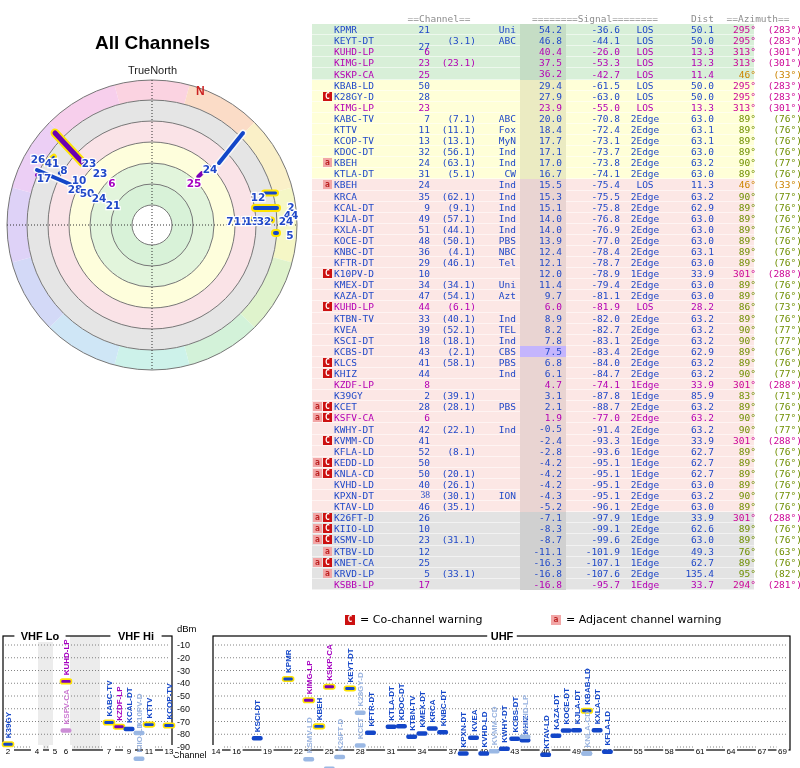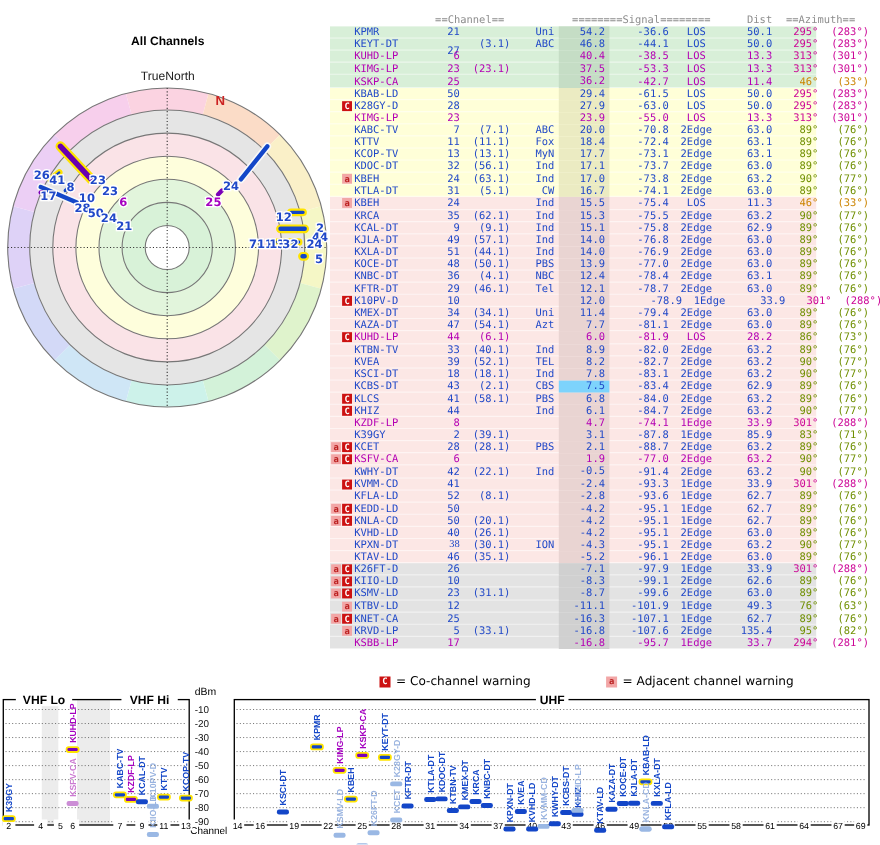--- a/index.html
+++ b/index.html
@@ -1,31 +1,31 @@
 <!DOCTYPE html>
 <html><head>
 <meta charset="utf-8">
 <style>
   html,body{margin:0;padding:0;background:#fff;}
   .page{position:relative;width:800px;height:768px;background:#fff;overflow:hidden;
         font-family:"DejaVu Sans Mono",monospace;}
   
   .radar-title{position:absolute;left:0;top:32px;width:305px;text-align:center;
-    font-family:"Liberation Sans",sans-serif;font-weight:bold;font-size:11px;color:#000;}
+    font-family:"Liberation Sans",sans-serif;font-weight:bold;font-size:19px;color:#000;}
   .truenorth{position:absolute;left:0;top:64px;width:305px;text-align:center;
     font-family:"Liberation Sans",sans-serif;font-size:11px;color:#222;}
   #radar-svg{position:absolute;left:0;top:0;}
   .criteria{position:absolute;left:55px;top:388px;width:195px;text-align:center;
     font-family:"Liberation Sans",sans-serif;font-size:11px;color:#000;line-height:12px;}
   .criteria .crit-title{font-weight:bold;font-size:12px;text-decoration:underline;margin-bottom:13px;}
   .criteria .gap{height:24px;}
   .site-link{position:absolute;left:55px;top:586px;width:195px;text-align:center;
     font-family:"Liberation Sans",sans-serif;font-size:12px;color:#0000bb;text-decoration:underline;cursor:pointer;}
   
-  .tbl{position:absolute;left:300px;top:13px;width:442px;font-size:9.5px;line-height:11px;color:#000;}
+  .tbl{position:absolute;left:312px;top:13px;width:442px;font-size:9.5px;line-height:11px;color:#000;}
   .trow{display:flex;height:11.1px;align-items:center;box-shadow:inset 0 -1px rgba(255,255,255,.55);}
   .trow span{flex:none;display:block;white-space:pre;overflow:visible;}
   .c-mk{width:20px;display:flex !important;justify-content:flex-end;gap:1px;}
   .c-cs{width:70px;padding-left:2px;box-sizing:border-box;}
   .c-re{width:28px;text-align:right;}
   .c-vi{width:46px;text-align:right;}
   .c-nw{width:44px;text-align:right;padding-right:4px;box-sizing:border-box;}
   .c-nm{width:46px;text-align:right;padding-right:4px;box-sizing:border-box;height:11.1px;line-height:11.1px;}
   .c-pw{width:54px;text-align:right;}
   .c-pa{width:50px;text-align:center;}
@@ -164,21 +164,21 @@
           <span class="c-tr" style="color: rgb(204, 5, 150);">295°</span>
           <span class="c-mg" style="color: rgb(204, 5, 150);">(283°)</span>
         </div>
         <div class="trow" style="background: rgb(216, 239, 216);">
           <span class="c-mk"></span>
           <span class="c-cs" style="color: rgb(180, 0, 180);">KUHD-LP</span>
           <span class="c-re" style="color: rgb(180, 0, 180);">6</span>
           <span class="c-vi" style="color: rgb(180, 0, 180);"></span>
           <span class="c-nw" style="color: rgb(180, 0, 180);"></span>
           <span class="c-nm" style="color: rgb(180, 0, 180); background: rgb(197, 221, 197);">40.4</span>
-          <span class="c-pw" style="color: rgb(180, 0, 180);">-38.5</span>
+          <span class="c-pw" style="color: rgb(180, 0, 180);">-26.0</span>
           <span class="c-pa" style="color: rgb(180, 0, 180);">LOS</span>
           <span class="c-mi" style="color: rgb(180, 0, 180);">13.3</span>
           <span class="c-tr" style="color: rgb(204, 5, 150);">313°</span>
           <span class="c-mg" style="color: rgb(204, 5, 150);">(301°)</span>
         </div>
         <div class="trow" style="background: rgb(216, 239, 216);">
           <span class="c-mk"></span>
           <span class="c-cs" style="color: rgb(180, 0, 180);">KIMG-LP</span>
           <span class="c-re" style="color: rgb(180, 0, 180);">23</span>
           <span class="c-vi" style="color: rgb(180, 0, 180);">(23.1)</span>
@@ -424,21 +424,21 @@
           <span class="c-tr" style="color: rgb(111, 143, 0);">89°</span>
           <span class="c-mg" style="color: rgb(111, 143, 0);">(76°)</span>
         </div>
         <div class="trow" style="background: rgb(252, 231, 229);">
           <span class="c-mk"><span class="wbox co">C</span></span>
           <span class="c-cs" style="color: rgb(33, 73, 200);">K10PV-D</span>
           <span class="c-re" style="color: rgb(33, 73, 200);">10</span>
           <span class="c-vi" style="color: rgb(33, 73, 200);"></span>
           <span class="c-nw" style="color: rgb(33, 73, 200);"></span>
           <span class="c-nm" style="color: rgb(33, 73, 200); background: rgb(233, 212, 210);">12.0</span>
-          <span class="c-pw" style="color: rgb(33, 73, 200); padding-left: 12px;">-78.9</span>
+          <span class="c-pw" style="color: rgb(33, 73, 200);">-78.9</span>
           <span class="c-pa" style="color: rgb(33, 73, 200);">1Edge</span>
           <span class="c-mi" style="color: rgb(33, 73, 200);">33.9</span>
           <span class="c-tr" style="color: rgb(204, 5, 150);">301°</span>
           <span class="c-mg" style="color: rgb(204, 5, 150);">(288°)</span>
         </div>
         <div class="trow" style="background: rgb(252, 231, 229);">
           <span class="c-mk"></span>
           <span class="c-cs" style="color: rgb(33, 73, 200);">KMEX-DT</span>
           <span class="c-re" style="color: rgb(33, 73, 200);">34</span>
           <span class="c-vi" style="color: rgb(33, 73, 200);">(34.1)</span>
@@ -449,21 +449,21 @@
           <span class="c-mi" style="color: rgb(33, 73, 200);">63.0</span>
           <span class="c-tr" style="color: rgb(111, 143, 0);">89°</span>
           <span class="c-mg" style="color: rgb(111, 143, 0);">(76°)</span>
         </div>
         <div class="trow" style="background: rgb(252, 231, 229);">
           <span class="c-mk"></span>
           <span class="c-cs" style="color: rgb(33, 73, 200);">KAZA-DT</span>
           <span class="c-re" style="color: rgb(33, 73, 200);">47</span>
           <span class="c-vi" style="color: rgb(33, 73, 200);">(54.1)</span>
           <span class="c-nw" style="color: rgb(33, 73, 200);">Azt</span>
-          <span class="c-nm" style="color: rgb(33, 73, 200); background: rgb(233, 212, 210);">7.7</span>
+          <span class="c-nm" style="color: rgb(33, 73, 200); background: rgb(233, 212, 210);">9.7</span>
           <span class="c-pw" style="color: rgb(33, 73, 200);">-81.1</span>
           <span class="c-pa" style="color: rgb(33, 73, 200);">2Edge</span>
           <span class="c-mi" style="color: rgb(33, 73, 200);">63.0</span>
           <span class="c-tr" style="color: rgb(111, 143, 0);">89°</span>
           <span class="c-mg" style="color: rgb(111, 143, 0);">(76°)</span>
         </div>
         <div class="trow" style="background: rgb(252, 231, 229);">
           <span class="c-mk"><span class="wbox co">C</span></span>
           <span class="c-cs" style="color: rgb(180, 0, 180);">KUHD-LP</span>
           <span class="c-re" style="color: rgb(180, 0, 180);">44</span>
@@ -514,21 +514,21 @@
           <span class="c-mi" style="color: rgb(33, 73, 200);">63.2</span>
           <span class="c-tr" style="color: rgb(111, 143, 0);">90°</span>
           <span class="c-mg" style="color: rgb(111, 143, 0);">(77°)</span>
         </div>
         <div class="trow" style="background: rgb(252, 231, 229);">
           <span class="c-mk"></span>
           <span class="c-cs" style="color: rgb(33, 73, 200);">KCBS-DT</span>
           <span class="c-re" style="color: rgb(33, 73, 200);">43</span>
           <span class="c-vi" style="color: rgb(33, 73, 200);">(2.1)</span>
           <span class="c-nw" style="color: rgb(33, 73, 200);">CBS</span>
-          <span class="c-nm" style="color: rgb(33, 73, 200); background: #7dd3fc;">7.5</span>
+          <span class="c-nm" style="color: rgb(33, 73, 200); background: #c4b5fd;">7.5</span>
           <span class="c-pw" style="color: rgb(33, 73, 200);">-83.4</span>
           <span class="c-pa" style="color: rgb(33, 73, 200);">2Edge</span>
           <span class="c-mi" style="color: rgb(33, 73, 200);">62.9</span>
           <span class="c-tr" style="color: rgb(111, 143, 0);">89°</span>
           <span class="c-mg" style="color: rgb(111, 143, 0);">(76°)</span>
         </div>
         <div class="trow" style="background: rgb(252, 231, 229);">
           <span class="c-mk"><span class="wbox co">C</span></span>
           <span class="c-cs" style="color: rgb(33, 73, 200);">KLCS</span>
           <span class="c-re" style="color: rgb(33, 73, 200);">41</span>

